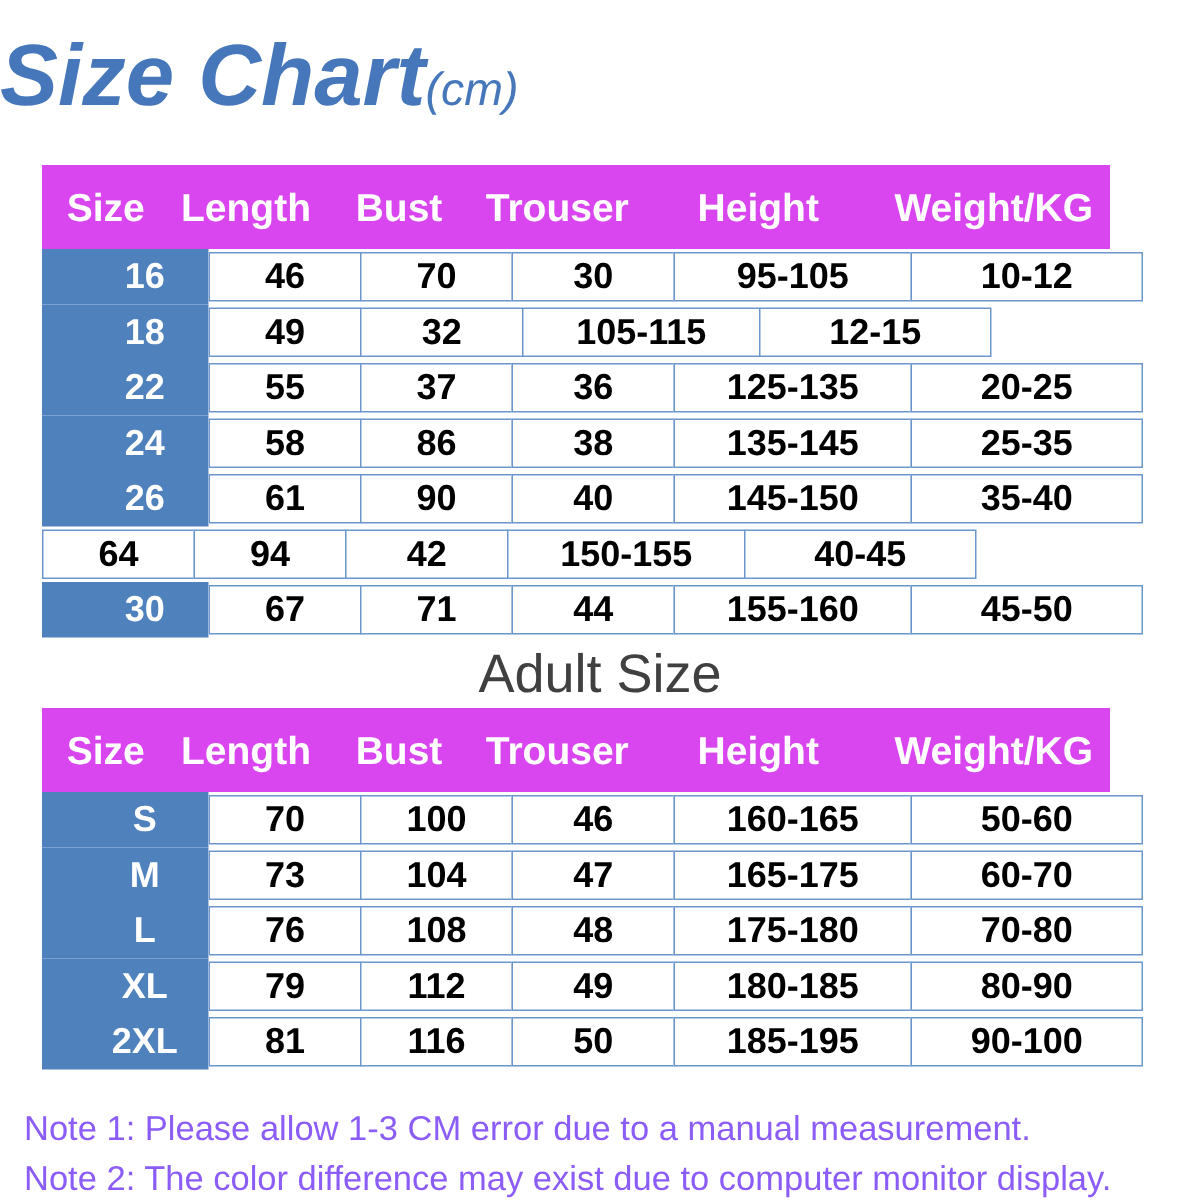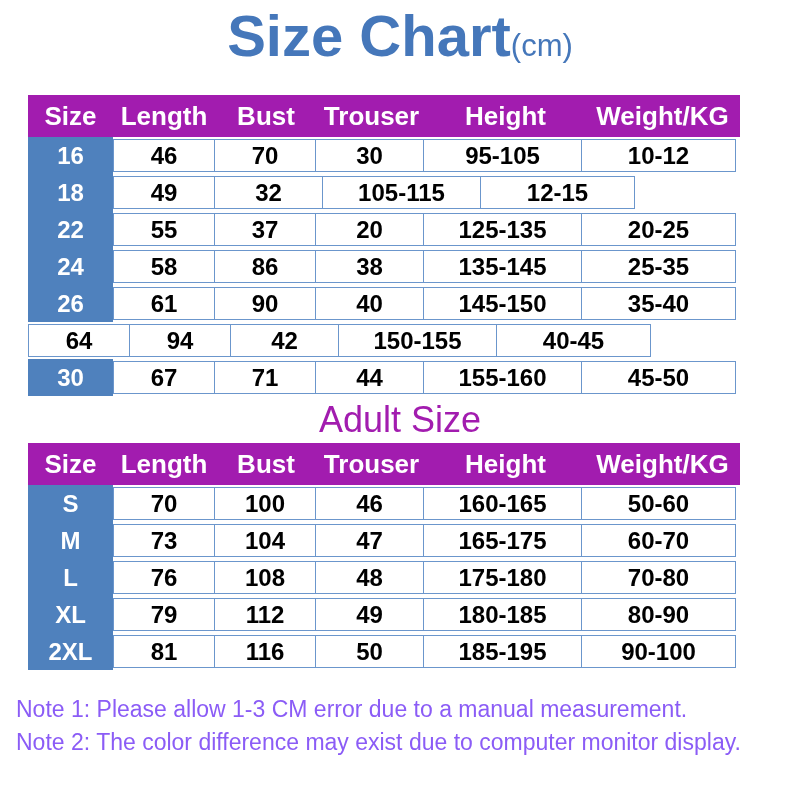--- a/index.html
+++ b/index.html
@@ -10,66 +10,67 @@
   }
   .page {
     position: relative;
     width: 800px;
     height: 800px;
     background: #ffffff;
     overflow: hidden;
   }
   
   .title-wrap {
-    padding-top: 5px;
-    text-align: center;
+    padding-top: 20px;
     color: #4577ba;
     line-height: 62px;
     height: 62px;
     white-space: nowrap;
+    font-style: italic;
   }
   .title-main {
     font-size: 58px;
     font-weight: bold;
     letter-spacing: 0px;
   }
   .title-unit {
     font-size: 31px;
     font-weight: normal;
   }
   
   .size-table {
     width: 712px;
     margin-left: 28px;
   }
   .size-table.first { margin-top: 28px; }
   .header-row {
     display: flex;
-    height: 42px;
-    background: #a21caf;
+    height: 56px;
+    background: #d946ef;
     align-items: center;
   }
   .hcell {
     color: #ffffff;
     font-weight: bold;
     font-size: 26px;
     text-align: center;
   }
   .trow {
     display: flex;
     height: 37px;
   }
   .label-cell {
     background: #4f81bd;
     color: #ffffff;
     font-weight: bold;
     font-size: 24px;
     display: flex;
     align-items: center;
     justify-content: center;
+    padding-left: 26px;
   }
   .dcell {
     background: #ffffff;
     border: 1px solid #6b96cc;
     box-sizing: border-box;
     margin: 2px 0 2px 0;
     display: flex;
     align-items: center;
     justify-content: center;
     font-size: 24px;
@@ -85,21 +86,21 @@
   .c4 { width: 159px; flex: 0 0 159px; }
   .c5 { width: 155px; flex: 0 0 155px; }
   
   .adult-heading {
     height: 47px;
     display: flex;
     align-items: center;
     justify-content: center;
     font-size: 36px;
     font-weight: normal;
-    color: #a21caf;
+    color: #404040;
   }
   
   .notes {
     margin: 23px 0 0 16px;
     font-size: 23px;
     line-height: 33px;
     color: #8b5cf6;
   }
 </style>
 </head>
@@ -133,21 +134,21 @@
       <div class="label-cell c0">18</div>
       <div class="dcell c1">49</div>
       <div class="dcell c3">32</div>
       <div class="dcell c4">105-115</div>
       <div class="dcell c5">12-15</div>
     </div>
     <div class="trow">
       <div class="label-cell c0">22</div>
       <div class="dcell c1">55</div>
       <div class="dcell c2">37</div>
-      <div class="dcell c3">20</div>
+      <div class="dcell c3">36</div>
       <div class="dcell c4">125-135</div>
       <div class="dcell c5">20-25</div>
     </div>
     <div class="trow">
       <div class="label-cell c0">24</div>
       <div class="dcell c1">58</div>
       <div class="dcell c2">86</div>
       <div class="dcell c3">38</div>
       <div class="dcell c4">135-145</div>
       <div class="dcell c5">25-35</div>

